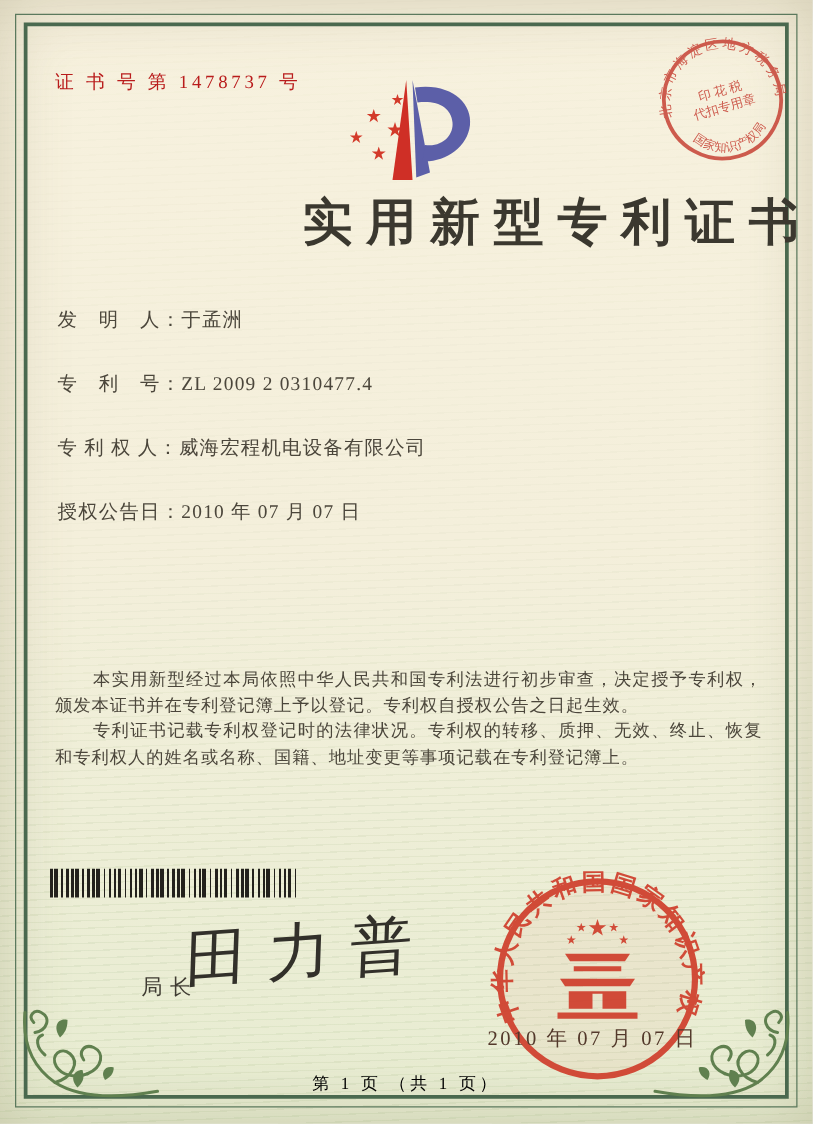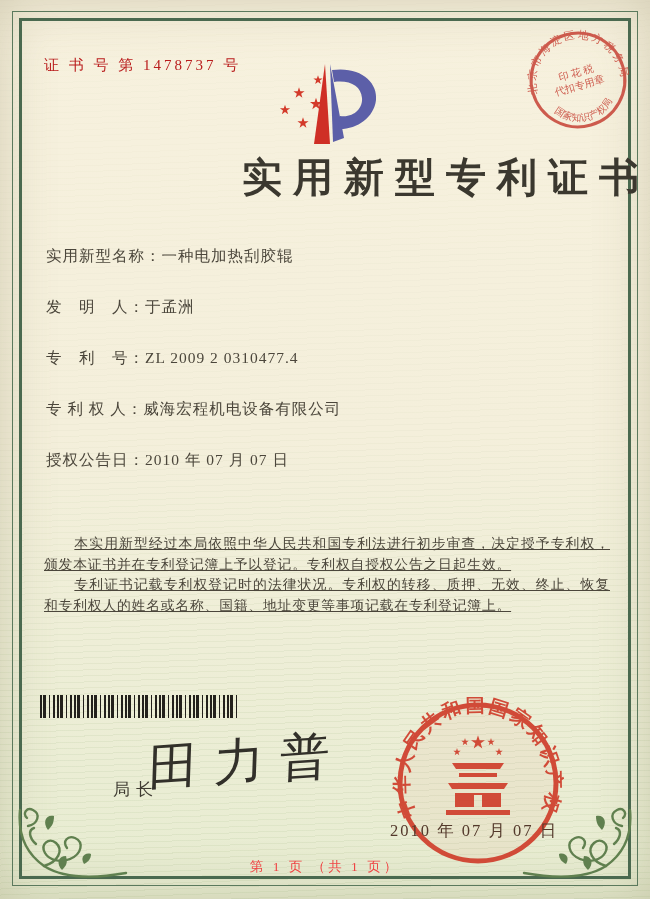--- a/index.html
+++ b/index.html
@@ -16,30 +16,30 @@
   }
   .frame-outer{position:absolute;top:11px;left:12px;right:12px;bottom:13px;border:1px solid #5b795d;pointer-events:none;}
   .frame-inner{position:absolute;top:18px;left:19px;right:19px;bottom:20px;border:3px solid #4a694f;pointer-events:none;}
   .cert-number{position:absolute;left:44px;top:56px;font-size:15px;letter-spacing:3px;color:#b91c1c;}
   .tax-stamp{position:absolute;left:522px;top:24px;width:112px;height:112px;transform:rotate(-16deg);opacity:.88;}
   .logo{position:absolute;left:266px;top:56px;width:122px;height:100px;}
   .title{position:absolute;left:0;right:0;top:150px;margin:0;text-align:right;
     font-size:40px;font-weight:bold;letter-spacing:11px;color:#3b382f;}
   .fields{position:absolute;left:46px;right:40px;top:246px;}
   .field-row{height:24px;margin-bottom:27px;font-size:15.5px;color:#4b463b;letter-spacing:1px;white-space:nowrap;}
-  .paras{position:absolute;left:44px;right:40px;top:534px;font-size:13.8px;line-height:20.5px;color:#4b463b;text-decoration:underline;}
+  .paras{position:absolute;left:44px;right:40px;top:534px;font-size:13.8px;line-height:20.5px;color:#4b463b;}
   .paras p{margin:0;text-indent:2.2em;text-align:justify;letter-spacing:.8px;}
   .barcode{position:absolute;left:40px;top:695px;width:200px;height:23px;
     background:repeating-linear-gradient(90deg,#23211c 0 2px,transparent 2px 3px,#23211c 3px 6px,transparent 6px 9px,#23211c 9px 10px,transparent 10px 13px,#23211c 13px 15px,transparent 15px 17px);}
   .sig-label{position:absolute;left:84px;top:778px;font-size:17px;letter-spacing:6px;color:#3f3b32;margin-left:29px;}
   .sig-name{position:absolute;left:148px;top:728px;font-size:50px;color:#32302a;
     letter-spacing:16px;transform:rotate(-4deg) skewX(-6deg);font-family:"DejaVu Serif",serif;white-space:nowrap;}
   .seal{position:absolute;left:392px;top:697px;width:172px;height:172px;opacity:.9;}
   .seal-date{position:absolute;left:390px;top:820px;font-size:16.5px;color:#53392b;letter-spacing:2px;white-space:nowrap;}
-  .footer{position:absolute;left:0;right:0;bottom:23px;text-align:center;font-size:13.5px;letter-spacing:3px;color:#ef4444;}
+  .footer{position:absolute;left:0;right:0;bottom:23px;text-align:center;font-size:13.5px;letter-spacing:3px;color:#000000;}
   .ornament{position:absolute;width:115px;height:115px;bottom:18px;}
   .ornament.left{left:14px;}
   .ornament.right{right:14px;transform:scaleX(-1);}
   svg{display:block;width:100%;height:100%;}
   .defs-holder{position:absolute;width:0;height:0;overflow:hidden;}
 </style>
 </head>
 <body>
 
 <div class="defs-holder">
@@ -87,23 +87,20 @@
     </g>
     <polygon points="59,8 48,88 64,88" fill="#cf2f26"></polygon>
     <polygon points="64,8 67,86 78,82" fill="#5c5fa8"></polygon>
     <path d="M 66,14 C 94,10 112,26 110,44 C 108,62 90,74 72,73 L 74,60 C 88,62 97,52 96,42 C 95,30 84,24 68,26 Z" fill="#5c5fa8"></path>
   </svg>
 </div>
 
 <h1 class="title">实用新型专利证书</h1>
 
 <div class="fields">
-  <div class="field-row">
-    <span>实用新型名称：</span><span>一种电加热刮胶辊</span>
-  </div>
   <div class="field-row">
     <span>发　明　人：</span><span>于孟洲</span>
   </div>
   <div class="field-row">
     <span>专　利　号：</span><span>ZL 2009 2 0310477.4</span>
   </div>
   <div class="field-row">
     <span>专 利 权 人：</span><span>威海宏程机电设备有限公司</span>
   </div>
   <div class="field-row">

